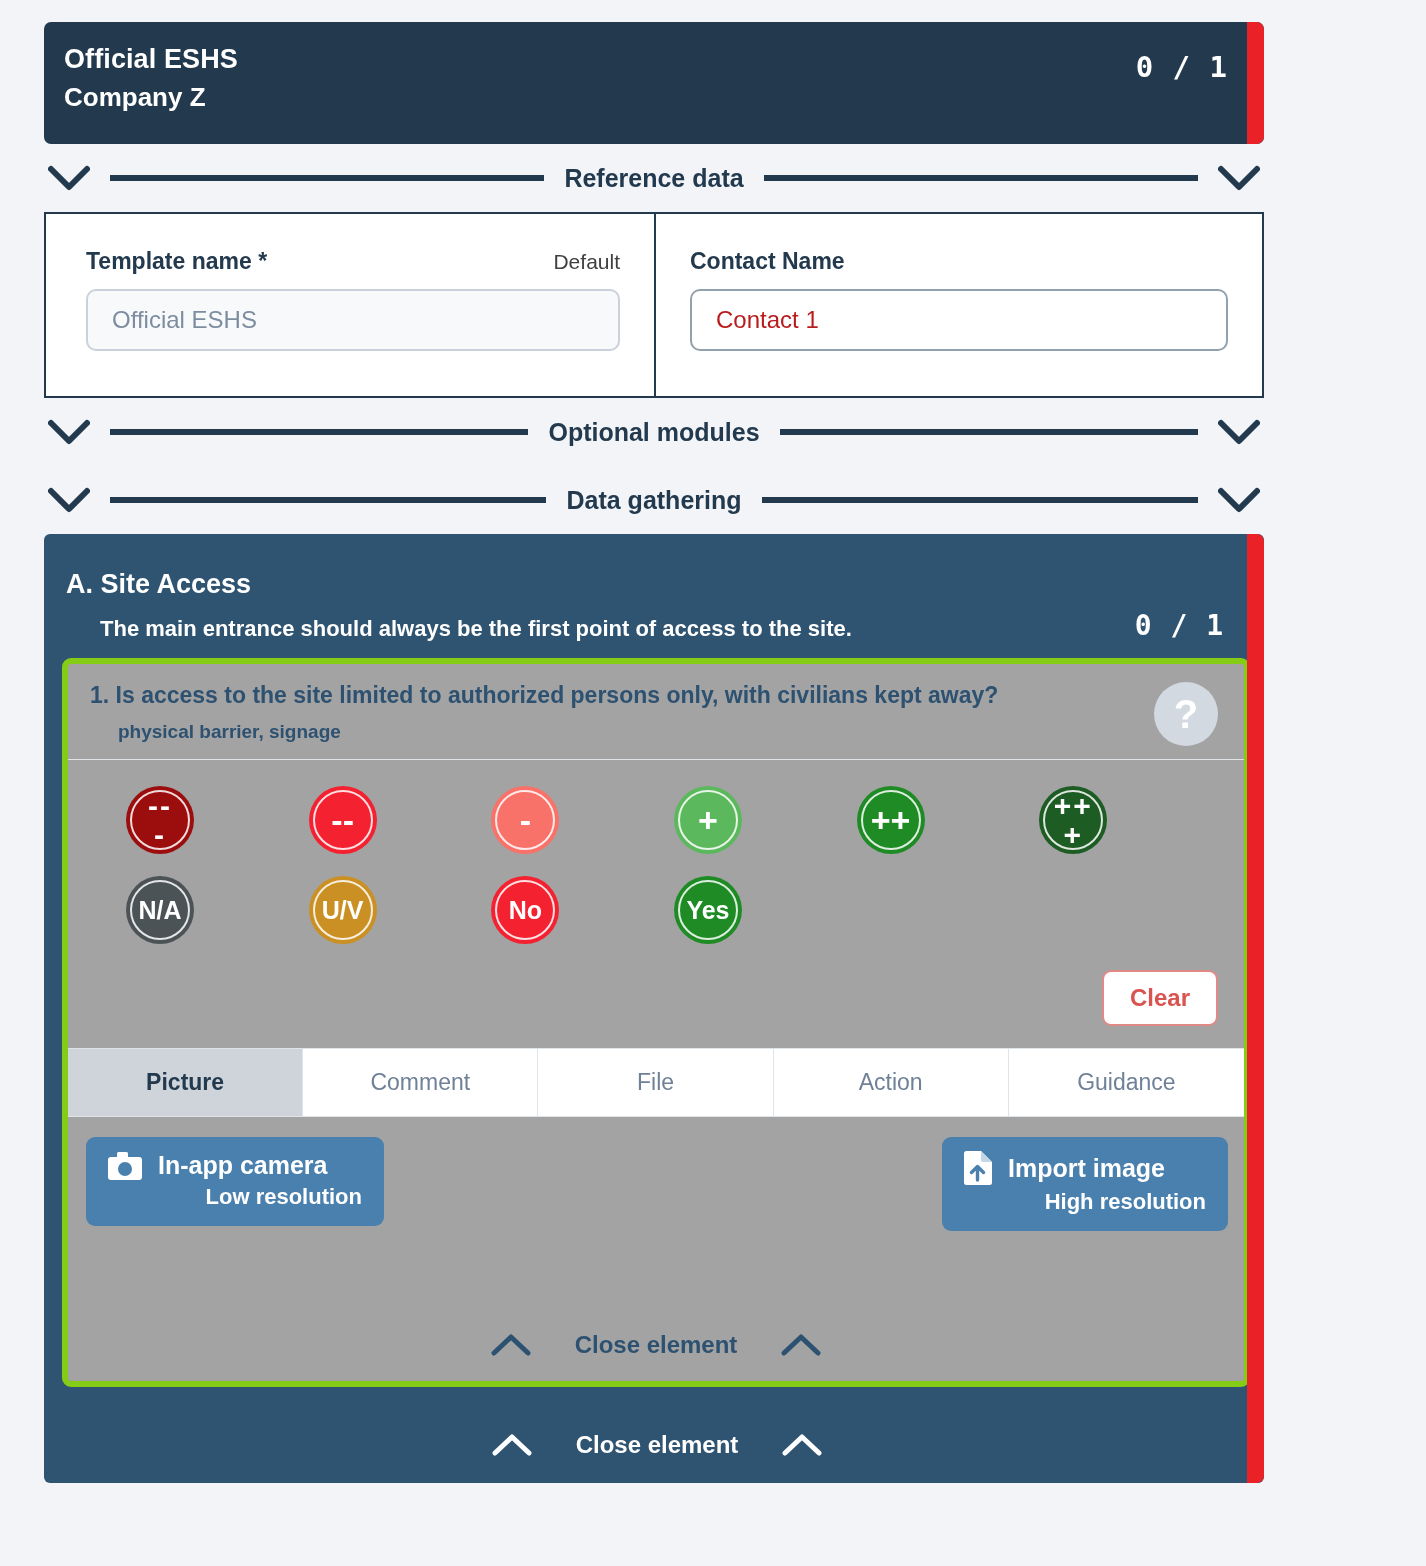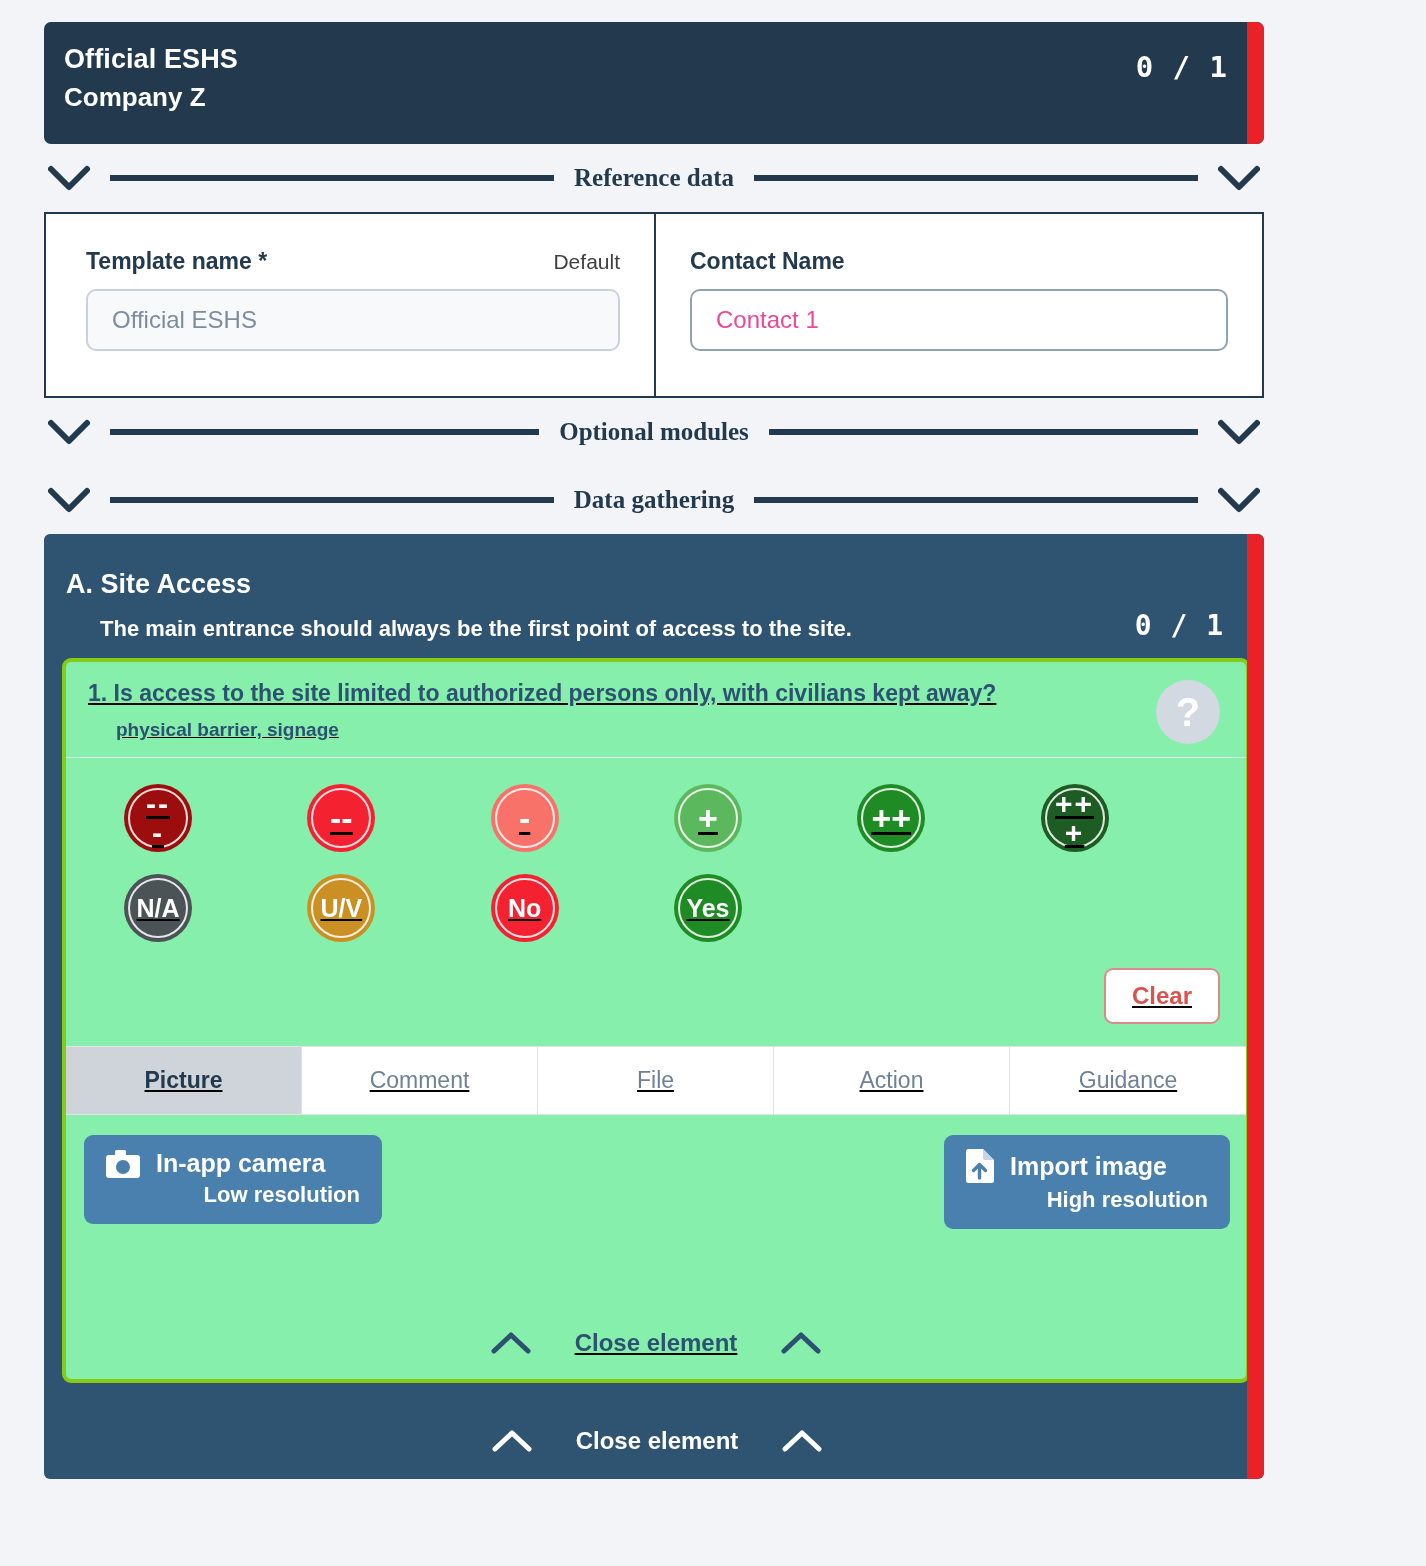--- a/index.html
+++ b/index.html
@@ -47,21 +47,21 @@
   }
   .chev {
     width: 46px; height: 30px; flex: 0 0 auto;
     display: flex; align-items: center; justify-content: center;
     cursor: pointer;
   }
   .chev svg { display: block; }
   .divline { flex: 1 1 auto; height: 6px; background: #22394e; margin: 0 18px; }
   .divlabel {
     color: #22394e; font-size: 25px; font-weight: bold;
-    white-space: nowrap; padding: 0 2px; font-family: Liberation Serif, serif;
+    white-space: nowrap; padding: 0 2px;
   }
 
   
   .refcard {
     border: 2px solid #22394e;
     background: #ffffff;
     display: flex;
     height: 186px;
   }
   .refcol { flex: 1 1 50%; padding: 34px 34px 0 40px; position: relative; }
@@ -73,21 +73,21 @@
     margin-top: 14px;
     height: 62px; width: 100%;
     border: 2px solid #c9d2da; border-radius: 10px;
     background: #f8f9fa;
     display: flex; align-items: center;
     padding-left: 24px;
     color: #7d8da0; font-size: 24px;
     font-family: "Liberation Sans", sans-serif;
   }
   .refcol.right .textinput {
-    background: #ffffff; color: #ec4899; border-color: #92a1ae;
+    background: #ffffff; color: #b91c1c; border-color: #92a1ae;
     width: 100%;
   }
 
   
   .sectioncard {
     background: #2f5472;
     border-radius: 6px;
     position: relative;
     overflow: hidden;
     padding: 0 0 0 6px;
@@ -101,25 +101,24 @@
   .sect-desc { color: #ffffff; font-size: 22px; font-weight: bold; margin: 16px 0 0 34px; }
   .sect-counter {
     color: #ffffff; font-size: 28px; font-weight: bold;
     font-family: "DejaVu Sans Mono", monospace;
     display: flex; align-items: center; padding-right: 40px; letter-spacing: 1px;
   }
 
   
   .qwrap { padding: 0 14px 0 12px; }
   .qcard {
-    background: #86efac;
-    border: 4px solid #84cc16;
+    background: #a3a3a3;
+    border: 6px solid #84cc16;
     border-radius: 9px;
     overflow: hidden;
-    text-decoration: underline;
   }
   .qhead { padding: 18px 22px 14px 22px; position: relative; border-bottom: 1px solid #dfe4e9; }
   .qtext { color: #2d5170; font-size: 23px; font-weight: bold; padding-right: 90px; }
   .qhint { color: #2d5170; font-size: 19px; font-weight: bold; margin: 12px 0 2px 28px; }
   .help-icon {
     position: absolute; right: 26px; top: 18px;
     width: 64px; height: 64px; border-radius: 50%;
     background: #d2d9e0;
     display: flex; align-items: center; justify-content: center;
     color: #ffffff; font-size: 40px; font-weight: bold;

